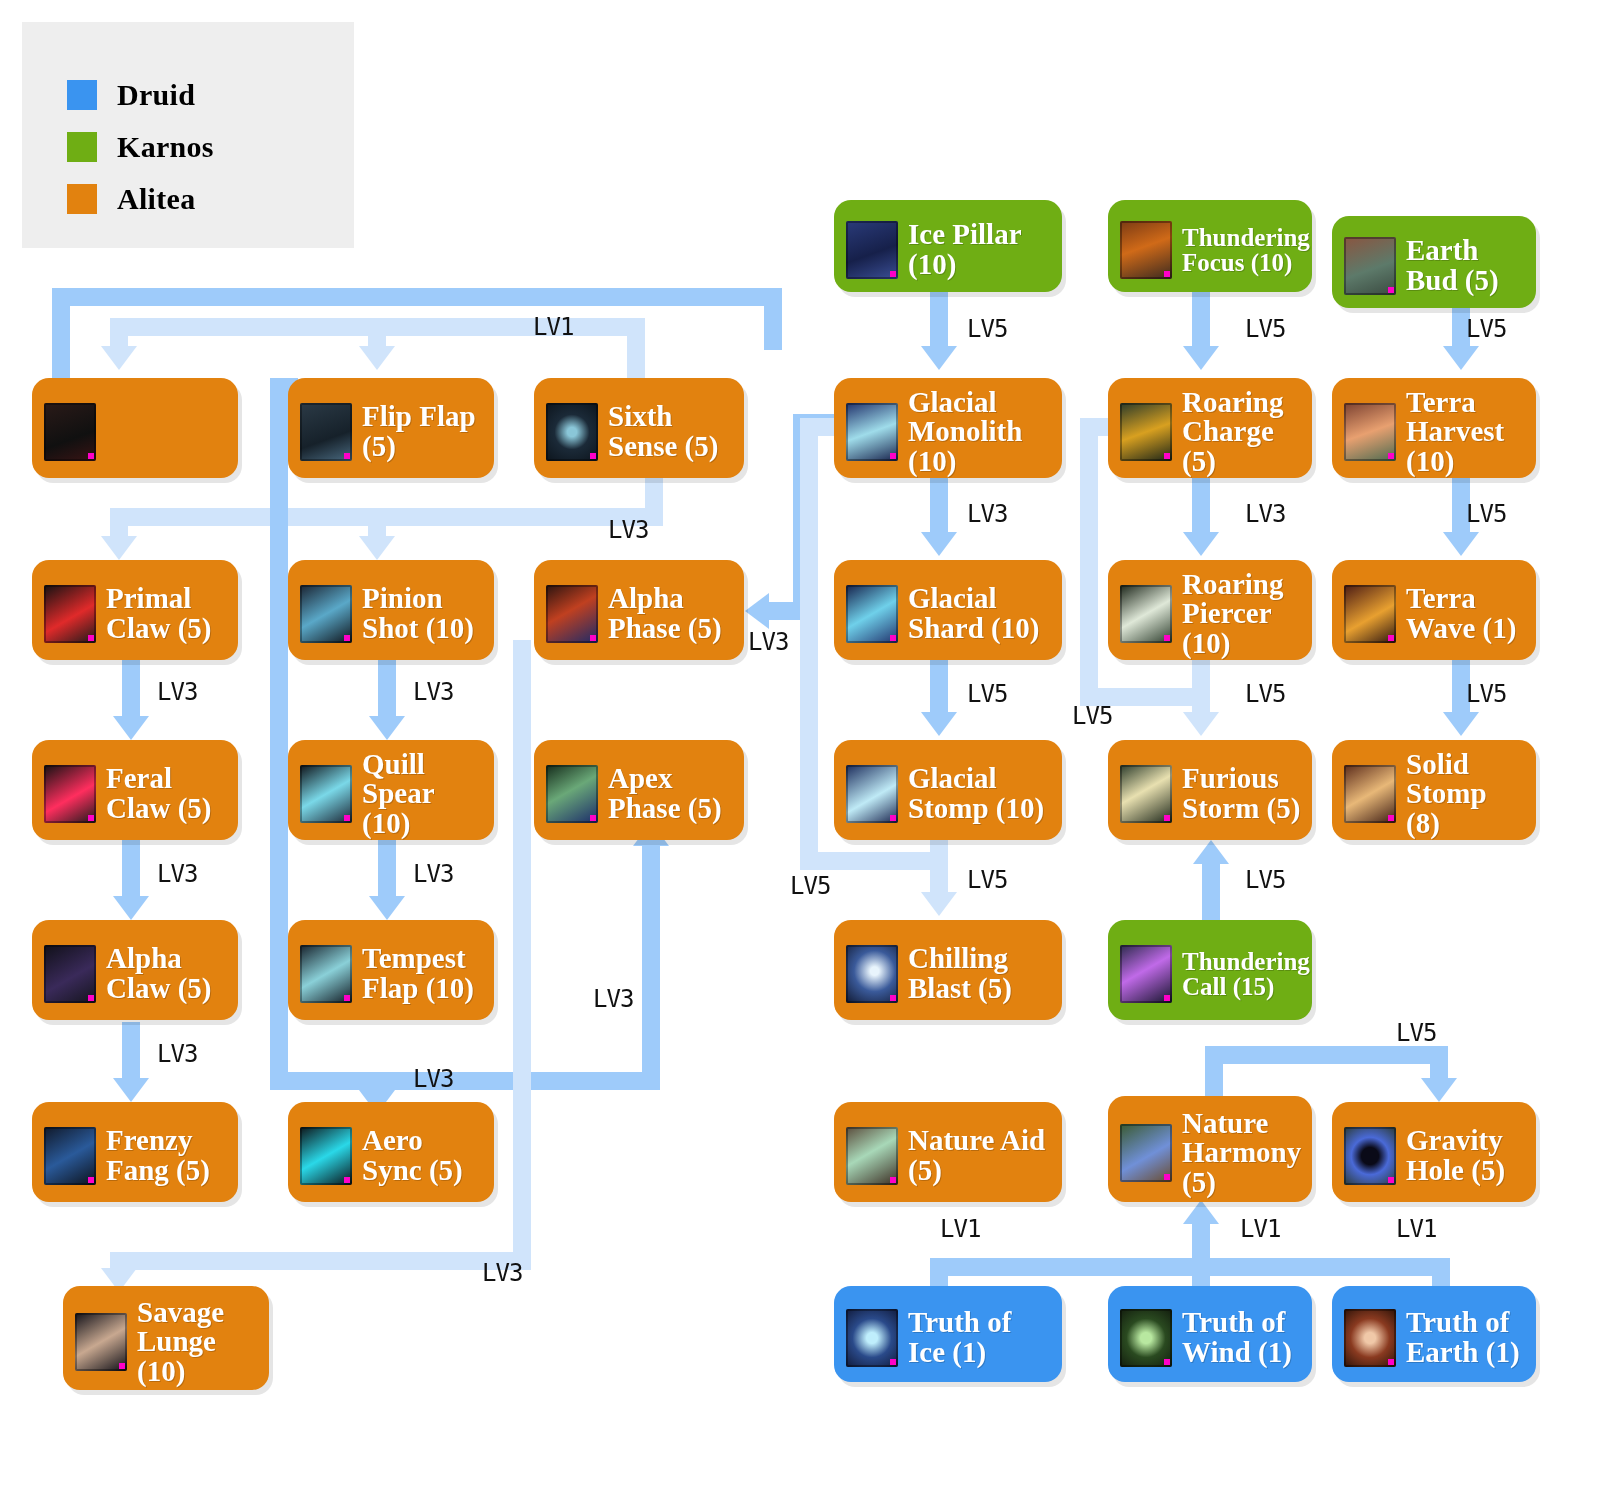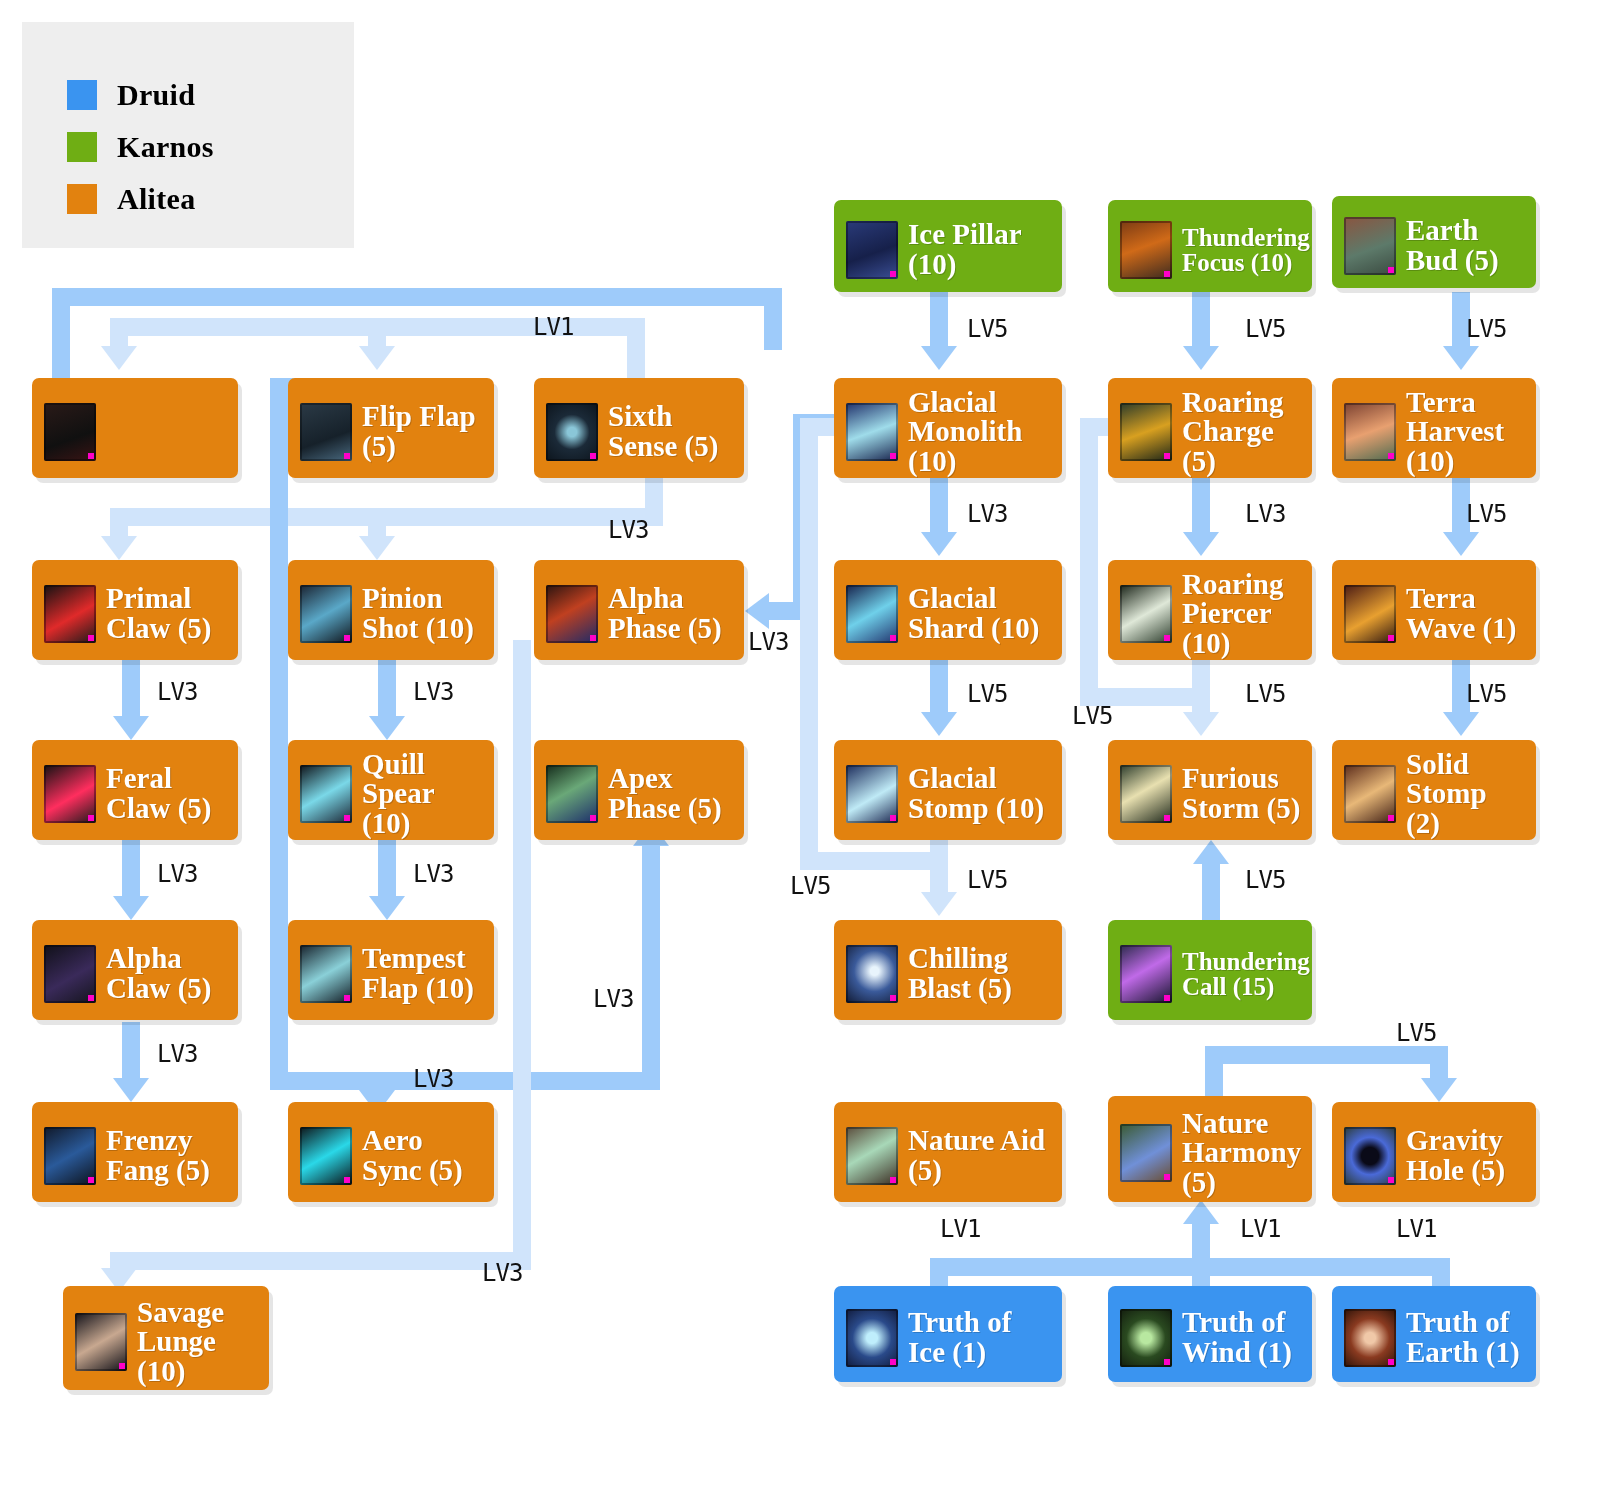--- a/index.html
+++ b/index.html
@@ -25,21 +25,21 @@
   .arrow.down.lite{border-top-color:#d0e4fb;}
   .arrow.up{border-left:18px solid transparent;border-right:18px solid transparent;
             border-bottom:24px solid #9ecbfa;}
   .arrow.left{border-top:18px solid transparent;border-bottom:18px solid transparent;
               border-right:24px solid #9ecbfa;}
 
   .edge-label{position:absolute;font-family:"DejaVu Sans Mono", monospace;
               font-size:24px;color:#111;white-space:nowrap;letter-spacing:-1px;}
 
   
-  .node{position:absolute;border-radius:7px;box-sizing:border-box;
+  .node{position:absolute;border-radius:17px;box-sizing:border-box;
         box-shadow:4px 5px 0 rgba(0,0,0,.10);
         display:flex;align-items:center;padding:8px 10px 0 12px;overflow:hidden;}
   .node.orange{background:#e2820f;}
   .node.green{background:#6fae14;}
   .node.blue{background:#3a94f0;}
   .node .ico{width:52px;height:58px;flex:0 0 52px;margin-right:10px;
              border-radius:2px;position:relative;overflow:hidden;
              box-shadow:inset 0 0 0 2px rgba(0,0,0,.35);}
   .node .ico::after{content:"";position:absolute;right:2px;bottom:2px;
              width:6px;height:6px;background:#ff00c8;}
@@ -199,21 +199,21 @@
   <div class="edge-label" style="left:1396px;top:1215px;">LV1</div>
 
   <div class="node green" style="left:834px;top:200px;width:228px;height:92px;">
     <span class="ico" style="background:linear-gradient(160deg,#2a3b7a,#16204a 55%,#3b4f96);"></span>
     <span class="lbl">Ice Pillar (10)</span>
   </div>
   <div class="node green" style="left:1108px;top:200px;width:204px;height:92px;">
     <span class="ico" style="background:linear-gradient(160deg,#7a3a14,#d06a18 45%,#3a2a20);"></span>
     <span class="lbl sm">Thundering Focus (10)</span>
   </div>
-  <div class="node green" style="left:1332px;top:196px;width:204px;height:92px;justify-content:flex-end;">
+  <div class="node green" style="left:1332px;top:216px;width:204px;height:92px;justify-content:flex-end;">
     <span class="ico" style="background:linear-gradient(160deg,#8a5540,#5d7a6a 55%,#3a4a40);"></span>
     <span class="lbl">Earth Bud (5)</span>
   </div>
 
   <div class="node orange" style="left:32px;top:378px;width:206px;height:100px;">
     <span class="ico" style="background:linear-gradient(160deg,#2a1a18,#101010 60%,#3a1414);"></span>
   </div>
   <div class="node orange" style="left:288px;top:378px;width:206px;height:100px;">
     <span class="ico" style="background:linear-gradient(160deg,#2b3a46,#16212a 60%,#4a6a80);"></span>
     <span class="lbl">Flip Flap (5)</span>
@@ -275,21 +275,21 @@
   <div class="node orange" style="left:834px;top:740px;width:228px;height:100px;">
     <span class="ico" style="background:linear-gradient(150deg,#1a2a5a,#bfeaf6 55%,#16204a);"></span>
     <span class="lbl">Glacial Stomp (10)</span>
   </div>
   <div class="node orange" style="left:1108px;top:740px;width:204px;height:100px;">
     <span class="ico" style="background:linear-gradient(150deg,#2a3a2a,#e8e0b0 45%,#1a2418);"></span>
     <span class="lbl">Furious Storm (5)</span>
   </div>
   <div class="node orange" style="left:1332px;top:740px;width:204px;height:100px;">
     <span class="ico" style="background:linear-gradient(150deg,#5a2a1a,#e8b878 50%,#3a1a12);"></span>
-    <span class="lbl">Solid Stomp (2)</span>
+    <span class="lbl">Solid Stomp (8)</span>
   </div>
 
   <div class="node orange" style="left:32px;top:920px;width:206px;height:100px;">
     <span class="ico" style="background:linear-gradient(150deg,#101018,#3a2a5a 55%,#14141c);"></span>
     <span class="lbl">Alpha Claw (5)</span>
   </div>
   <div class="node orange" style="left:288px;top:920px;width:206px;height:100px;">
     <span class="ico" style="background:linear-gradient(150deg,#16202a,#8ad0d8 50%,#101820);"></span>
     <span class="lbl">Tempest Flap (10)</span>
   </div>

